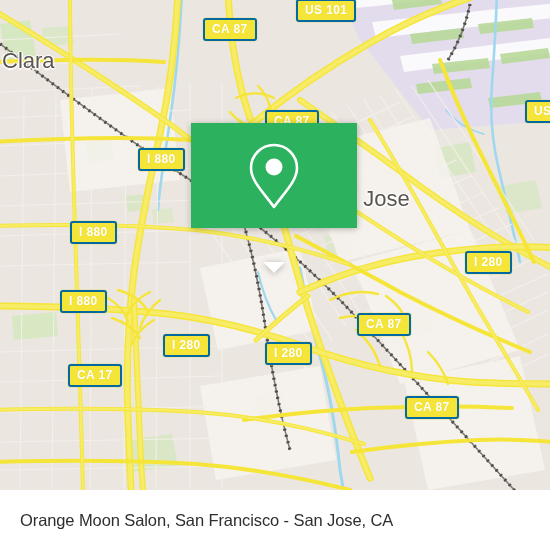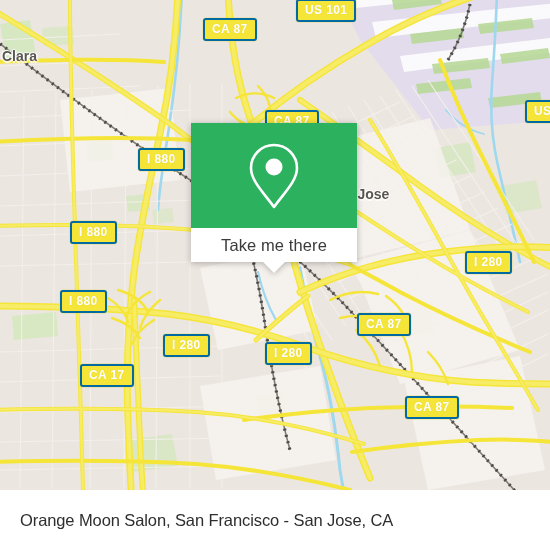--- a/index.html
+++ b/index.html
@@ -56,22 +56,22 @@
     white-space: nowrap;
     text-shadow: 0 0 1px rgba(210,190,40,0.6);
     box-shadow: 0 0 0 0.5px rgba(230,215,70,0.55);
   }
 
   
   .place-label {
     position: absolute;
     color: #5a5550;
     font-family: "Liberation Sans", sans-serif;
-    font-size: 14px;
-    font-weight: 700;
+    font-size: 22px;
+    font-weight: 400;
     white-space: nowrap;
     text-shadow:
       -1.5px 0 1px rgba(255,255,255,0.95),
       1.5px 0 1px rgba(255,255,255,0.95),
       0 -1.5px 1px rgba(255,255,255,0.95),
       0 1.5px 1px rgba(255,255,255,0.95);
   }
 
   
   #popup {
@@ -403,35 +403,34 @@
       <div class="shield" style="left:203px; top:18px;">CA 87</div>
       <div class="shield" style="left:296px; top:-1px;">US 101</div>
       <div class="shield" style="left:265px; top:110px;">CA 87</div>
       <div class="shield" style="left:525px; top:100px;">US 1</div>
       <div class="shield" style="left:138px; top:148px;">I 880</div>
       <div class="shield" style="left:70px;  top:221px;">I 880</div>
       <div class="shield" style="left:60px;  top:290px;">I 880</div>
       <div class="shield" style="left:465px; top:251px;">I 280</div>
       <div class="shield" style="left:163px; top:334px;">I 280</div>
       <div class="shield" style="left:265px; top:342px;">I 280</div>
-      <div class="shield" style="left:68px;  top:364px;margin-left:12px;">CA 17</div>
+      <div class="shield" style="left:68px;  top:364px;">CA 17</div>
       <div class="shield" style="left:357px; top:313px;">CA 87</div>
       <div class="shield" style="left:405px; top:396px;">CA 87</div>
     </div>
 
     <div id="popup">
       <div id="popup-green">
         <span id="popup-pin-icon">
           <svg width="56" height="70" viewBox="0 0 56 70" fill="none" aria-hidden="true">
             <path d="M28 4 C15.3 4 5 14.3 5 27 C5 40 18 52 28 66 C38 52 51 40 51 27 C51 14.3 40.7 4 28 4 Z" stroke="#ffffff" stroke-width="2.6" fill="none" stroke-linejoin="round"></path>
             <circle cx="28" cy="26" r="8.5" fill="#ffffff"></circle>
           </svg>
         </span>
       </div>
-      <div id="popup-cta">Take me there</div>
       <div id="popup-tail"></div>
     </div>
 
   </div>
 
   <div id="footer">
     <div id="footer-title">Orange Moon Salon, San Francisco - San Jose, CA</div>
   </div>
 
 </div>

